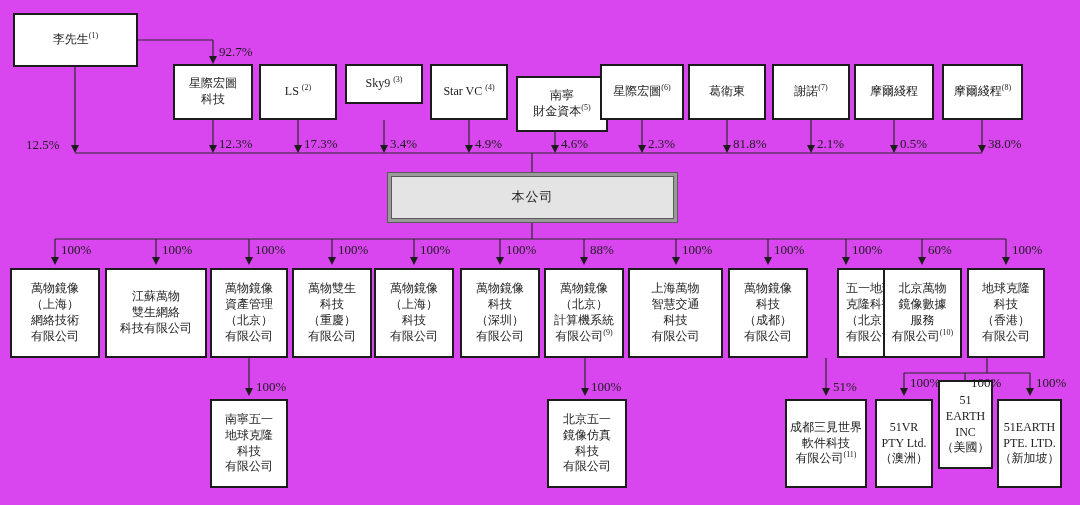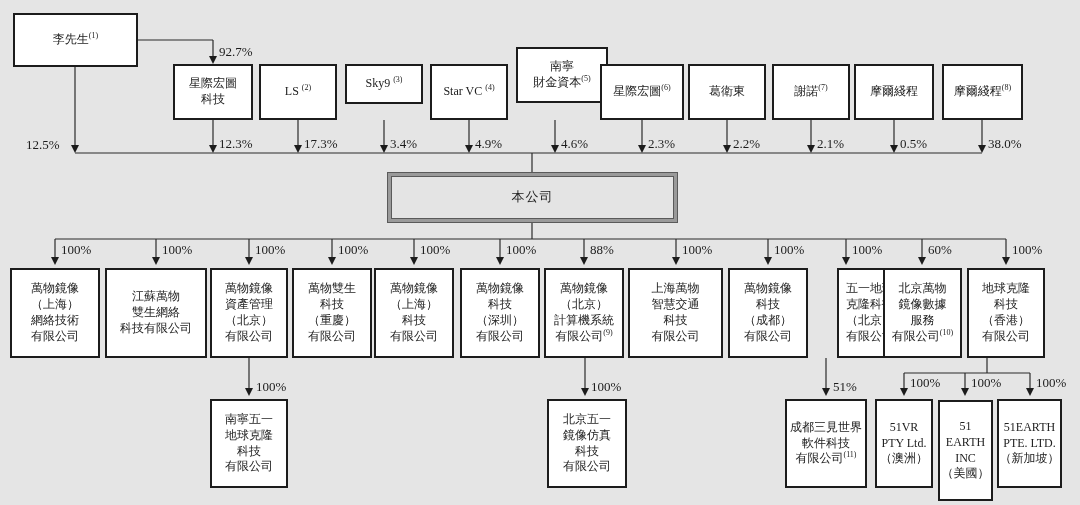--- a/index.html
+++ b/index.html
@@ -1,17 +1,17 @@
 <!DOCTYPE html>
 <html><head>
 <meta charset="utf-8">
 <style>
   html,body{margin:0;padding:0;background:#ffffff;}
   #canvas{
-    position:relative;width:1080px;height:505px;background:#e5e5e5;overflow:hidden;
+    position:relative;width:1080px;height:505px;background:#d946ef;overflow:hidden;
     font-family:"Liberation Serif","DejaVu Serif",serif;color:#222;
   }
   #wires{position:absolute;left:0;top:0;width:1080px;height:505px;}
   .bx{
     position:absolute;box-sizing:border-box;border:2px solid #1c1c1c;background:#ffffff;
     display:flex;align-items:center;justify-content:center;text-align:center;
   }
   .bx .t{font-size:12px;line-height:1.32;white-space:pre-line;}
   .bx .t sup{font-size:8px;line-height:0;}
   .company{
@@ -94,21 +94,21 @@
   </div>
   <div class="bx" style="left:259px;top:64px;width:78px;height:56px">
     <div class="t"><span>LS</span> <sup>(2)</sup></div>
   </div>
   <div class="bx" style="left:345px;top:64px;width:78px;height:40px">
     <div class="t"><span>Sky9</span> <sup>(3)</sup></div>
   </div>
   <div class="bx" style="left:430px;top:64px;width:78px;height:56px">
     <div class="t"><span>Star VC</span> <sup>(4)</sup></div>
   </div>
-  <div class="bx" style="left:516px;top:47px;width:92px;height:56px">
+  <div class="bx" style="left:516px;top:76px;width:92px;height:56px">
     <div class="t"><span>南寧
 財金資本</span><sup>(5)</sup></div>
   </div>
   <div class="bx" style="left:600px;top:64px;width:84px;height:56px">
     <div class="t"><span>星際宏圖</span><sup>(6)</sup></div>
   </div>
   <div class="bx" style="left:688px;top:64px;width:78px;height:56px">
     <div class="t"><span>葛衛東</span></div>
   </div>
   <div class="bx" style="left:772px;top:64px;width:78px;height:56px">
@@ -120,21 +120,21 @@
   <div class="bx" style="left:942px;top:64px;width:81px;height:56px">
     <div class="t"><span>摩爾綫程</span><sup>(8)</sup></div>
   </div>
 
   <span class="pct" style="left:219px;top:137px">12.3%</span>
   <span class="pct" style="left:304px;top:137px">17.3%</span>
   <span class="pct" style="left:390px;top:137px">3.4%</span>
   <span class="pct" style="left:475px;top:137px">4.9%</span>
   <span class="pct" style="left:561px;top:137px">4.6%</span>
   <span class="pct" style="left:648px;top:137px">2.3%</span>
-  <span class="pct" style="left:733px;top:137px">2.2%</span>
+  <span class="pct" style="left:733px;top:137px">81.8%</span>
   <span class="pct" style="left:817px;top:137px">2.1%</span>
   <span class="pct" style="left:900px;top:137px">0.5%</span>
   <span class="pct" style="left:988px;top:137px">38.0%</span>
 
   <div class="bx company" style="left:388px;top:173px;width:289px;height:49px">
     <div class="t"><span>本公司</span></div>
   </div>
 
   <div class="bx" style="left:10px;top:268px;width:90px;height:90px">
     <div class="t"><span>萬物鏡像
@@ -236,21 +236,21 @@
   <div class="bx" style="left:785px;top:399px;width:82px;height:89px">
     <div class="t"><span>成都三見世界
 軟件科技
 有限公司</span><sup>(11)</sup></div>
   </div>
   <div class="bx" style="left:875px;top:399px;width:58px;height:89px">
     <div class="t"><span>51VR
 PTY Ltd.
 （澳洲）</span></div>
   </div>
-  <div class="bx" style="left:938px;top:400px;width:55px;height:101px">
+  <div class="bx" style="left:938px;top:380px;width:55px;height:89px">
     <div class="t"><span>51
 EARTH
 INC
 （美國）</span></div>
   </div>
   <div class="bx" style="left:997px;top:399px;width:65px;height:89px">
     <div class="t"><span>51EARTH
 PTE. LTD.
 （新加坡）</span></div>
   </div>

